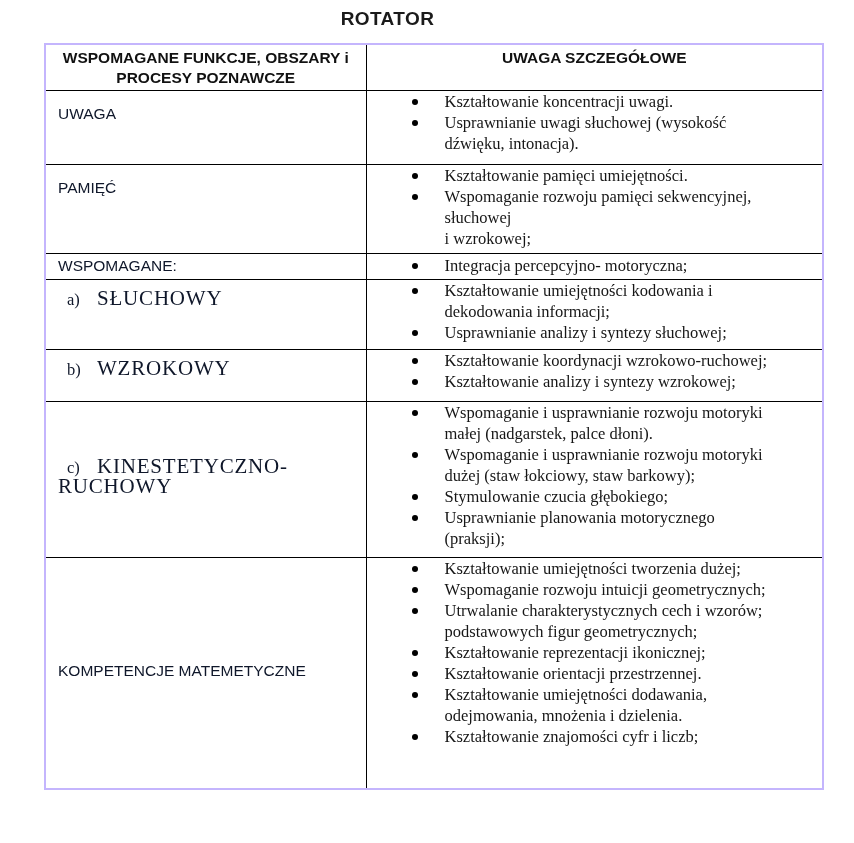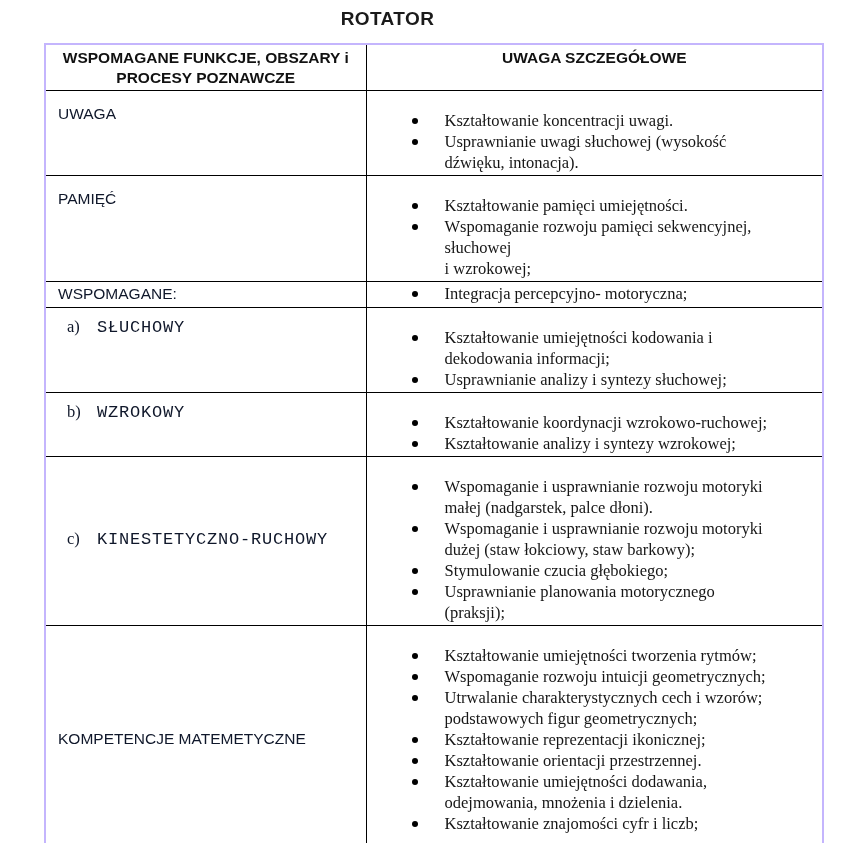--- a/index.html
+++ b/index.html
@@ -69,28 +69,28 @@
   tbody tr:nth-child(7) td.col-left { vertical-align: middle; padding-top: 0; }
 
   td.col-left .prefix {
     display: inline-block;
     width: 30px;
     margin-left: 9px;
     font-family: "Liberation Serif", serif;
     font-size: 16.5px;
   }
   td.col-left.serifed .row-label {
-    font-family: Liberation Mono, monospace;
-    font-size: 17px;
+    font-family: Liberation Serif, serif;
+    font-size: 21px;
     letter-spacing: 0.8px;
   }
 
   td.col-right {
     vertical-align: top;
-    padding: 19px 2px 2px 0;
+    padding: 0 2px 2px 0;
     font-family: "Liberation Serif", serif;
     font-size: 16.5px;
     line-height: 21px;
     color: #161616;
   }
   tbody tr:nth-child(3) td.col-right { padding-top: 1px; }
 
   .bullet { display: flex; align-items: flex-start; padding-left: 45px; }
   .dot { flex: 0 0 33px; }
   .dot::before {
@@ -209,21 +209,21 @@
               <span class="btext">Usprawnianie planowania motorycznego
 (praksji);</span>
             </div>
           </td>
         </tr>
         <tr>
           <td class="col-left"><span class="row-label">KOMPETENCJE MATEMETYCZNE</span></td>
           <td class="col-right">
             <div class="bullet">
               <span class="dot"></span>
-              <span class="btext">Kształtowanie umiejętności tworzenia rytmów;</span>
+              <span class="btext">Kształtowanie umiejętności tworzenia dużej;</span>
             </div>
             <div class="bullet">
               <span class="dot"></span>
               <span class="btext">Wspomaganie rozwoju intuicji geometrycznych;</span>
             </div>
             <div class="bullet">
               <span class="dot"></span>
               <span class="btext">Utrwalanie charakterystycznych cech i wzorów;
 podstawowych figur geometrycznych;</span>
             </div>

